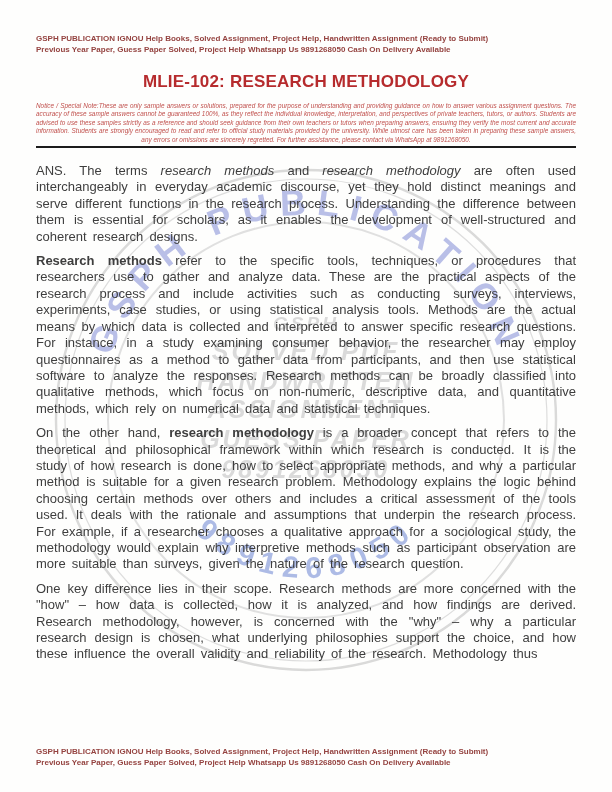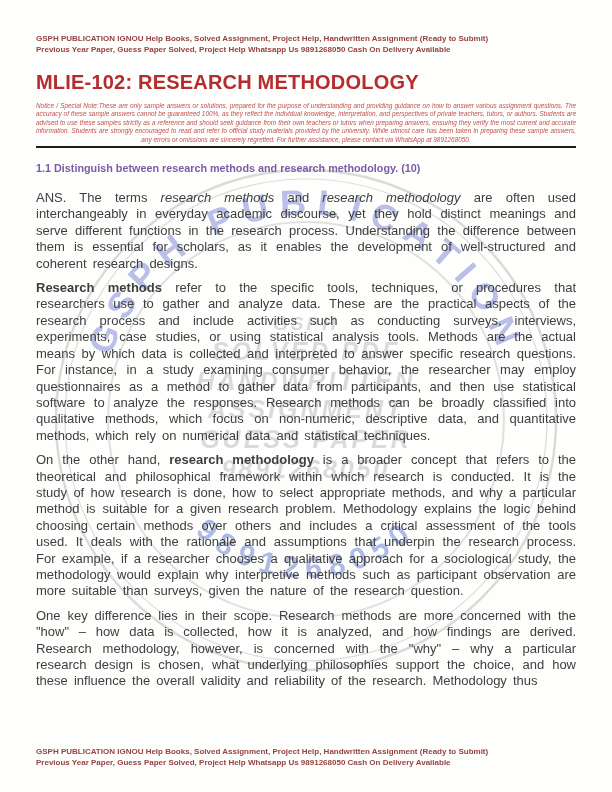--- a/index.html
+++ b/index.html
@@ -30,21 +30,21 @@
   .wm-center.lg{font-size:25px;}
   .wm-center.sm{font-size:19px;}
   
   .content{position:absolute;left:36px;right:36px;top:33px;z-index:1;}
   .hdr,.ftr{
     text-align:left;font-weight:bold;font-size:8px;line-height:11px;
     color:var(--header-maroon,#954441);
   }
   .ftr{position:absolute;left:36px;right:36px;bottom:24px;z-index:1;}
   .title{
-    margin:16px 0 0 0;text-align:left;font-size:20px;line-height:22px;
+    margin:16px 0 0 0;text-align:center;font-size:17px;line-height:22px;
     font-weight:bold;letter-spacing:.2px;color:var(--title-red,#B62B2D);
   }
   .notice{
     margin:9px 0 0 0;font-style:italic;font-size:6.4px;line-height:8.4px;
     text-align:justify;text-align-last:center;color:var(--notice-red,#C0504D);
   }
   .rule{margin-top:2px;border-bottom:2px solid var(--rule-black,#1C1C1C);height:0;}
   .question{
     margin:13px 0 0 0;font-size:10.8px;line-height:14px;font-weight:bold;
     color:var(--heading-purple,#7B5BA6);
@@ -91,21 +91,20 @@
       <div>GSPH PUBLICATION IGNOU Help Books, Solved Assignment, Project Help, Handwritten Assignment (Ready to Submit)</div>
       <div>Previous Year Paper, Guess Paper Solved, Project Help Whatsapp Us 9891268050 Cash On Delivery Available</div>
     </header>
 
     <h1 class="title">MLIE-102: RESEARCH METHODOLOGY</h1>
 
     <p class="notice">Notice / Special Note:These are only sample answers or solutions, prepared for the purpose of understanding and providing guidance on how to answer various assignment questions. The accuracy of these sample answers cannot be guaranteed 100%, as they reflect the individual knowledge, interpretation, and perspectives of private teachers, tutors, or authors. Students are advised to use these samples strictly as a reference and should seek guidance from their own teachers or tutors when preparing answers, ensuring they verify the most current and accurate information. Students are strongly encouraged to read and refer to official study materials provided by the university. While utmost care has been taken in preparing these sample answers, any errors or omissions are sincerely regretted. For further assistance, please contact via WhatsApp at 9891268050.</p>
 
     <div class="rule"></div>
 
-    <h2 class="question">1.1 Distinguish between research methods and research methodology. (10)</h2>
 
     <div class="answer">
       <p><span>ANS. The terms </span><span class="i">research methods</span><span> and </span><span class="i">research methodology</span><span> are often used interchangeably in everyday academic discourse, yet they hold distinct meanings and serve different functions in the research process. Understanding the difference between them is essential for scholars, as it enables the development of well-structured and coherent research designs.</span></p>
       <p><span class="b">Research methods</span><span> refer to the specific tools, techniques, or procedures that researchers use to gather and analyze data. These are the practical aspects of the research process and include activities such as conducting surveys, interviews, experiments, case studies, or using statistical analysis tools. Methods are the actual means by which data is collected and interpreted to answer specific research questions. For instance, in a study examining consumer behavior, the researcher may employ questionnaires as a method to gather data from participants, and then use statistical software to analyze the responses. Research methods can be broadly classified into qualitative methods, which focus on non-numeric, descriptive data, and quantitative methods, which rely on numerical data and statistical techniques.</span></p>
       <p><span>On the other hand, </span><span class="b">research methodology</span><span> is a broader concept that refers to the theoretical and philosophical framework within which research is conducted. It is the study of how research is done, how to select appropriate methods, and why a particular method is suitable for a given research problem. Methodology explains the logic behind choosing certain methods over others and includes a critical assessment of the tools used. It deals with the rationale and assumptions that underpin the research process. For example, if a researcher chooses a qualitative approach for a sociological study, the methodology would explain why interpretive methods such as participant observation are more suitable than surveys, given the nature of the research question.</span></p>
       <p><span>One key difference lies in their scope. Research methods are more concerned with the "how" – how data is collected, how it is analyzed, and how findings are derived. Research methodology, however, is concerned with the "why" – why a particular research design is chosen, what underlying philosophies support the choice, and how these influence the overall validity and reliability of the research. Methodology thus</span></p>
     </div>
 
   </div>
 

